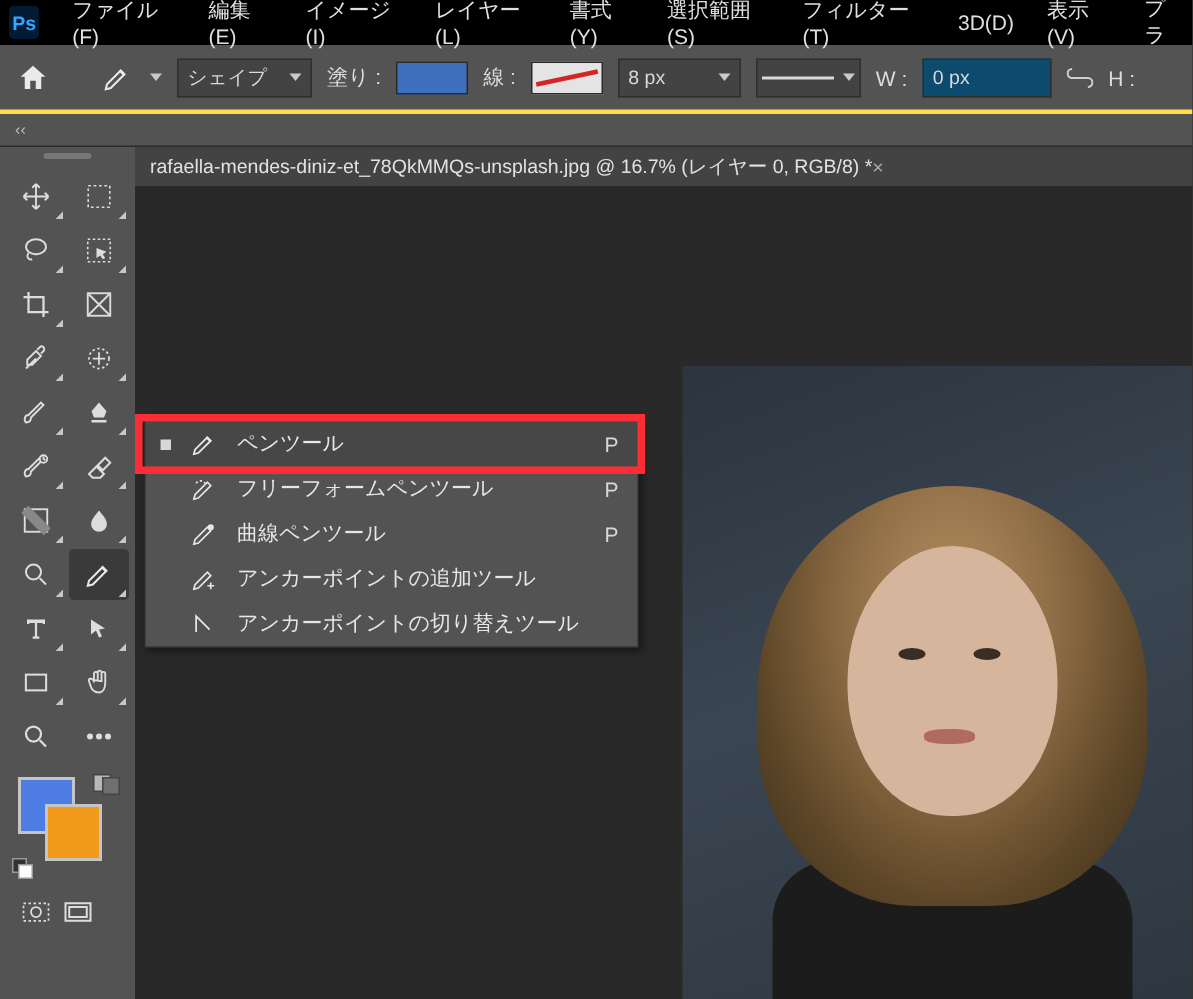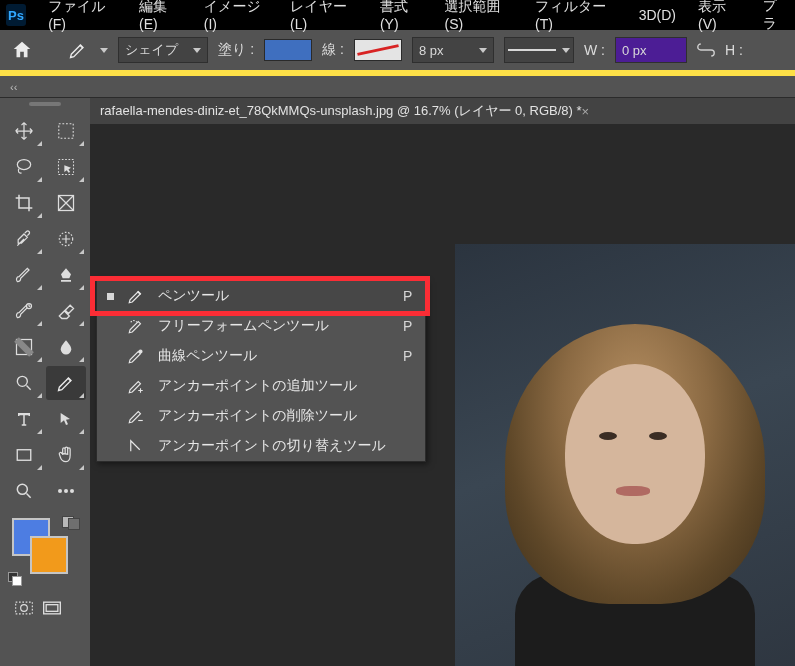--- a/index.html
+++ b/index.html
@@ -4,33 +4,33 @@
 <style>
   * { box-sizing: border-box; margin: 0; padding: 0; font-family: "Segoe UI", "Hiragino Kaku Gothic Pro", "Meiryo", sans-serif; }
   body { background:#535353; width:795px; height:666px; overflow:hidden; position:relative; color:#d9d9d9; font-size:13px; }
 
   
   .menu-bar { height:30px; background:#000000; display:flex; align-items:center; padding:0 6px; gap:10px; }
   .ps-logo { width:22px; height:22px; background:#001b33; color:#31a8ff; font-weight:bold; font-size:13px; display:flex; align-items:center; justify-content:center; border-radius:3px; }
   .menu-bar .menu-item { color:#e0e0e0; font-size:14px; cursor:default;margin-left:12px; }
 
   
-  .options-bar { height:46px; display:flex; align-items:center; padding:0 8px; gap:10px; border-bottom:6px solid #fde047; }
+  .options-bar { height:46px; display:flex; align-items:center; padding:0 8px; gap:10px; border-bottom:3px solid #fde047; }
   .home-icon { width:28px; height:28px; display:flex; align-items:center; justify-content:center; }
   .pen-icon-option { width:24px; height:24px; display:flex; align-items:center; justify-content:center; }
   .shape-select { display:flex; align-items:center; background:#434343; border:1px solid #2f2f2f; padding:2px 6px; height:26px; width:90px; justify-content:space-between;}
   .opt-label { color:#dcdcdc; font-size:14px; }
   .fill-swatch { width:48px; height:22px; background:#3f6fbf; border:1px solid #2a2a2a;}
   .stroke-swatch { width:48px; height:22px; background:#e4e4e4; position:relative; border:1px solid #2a2a2a;}
   .stroke-swatch:after { content:""; position:absolute; left:2px; right:2px; top:50%; height:3px; background:#d82323; transform:translateY(-50%) rotate(-12deg);}
   .px-input { display:flex; align-items:center; background:#434343; border:1px solid #2f2f2f; height:26px; width:82px; padding:0 6px; justify-content:space-between;}
   .chevd { width:0;height:0;border-left:4px solid transparent;border-right:4px solid transparent;border-top:5px solid #c9c9c9;}
   .stroke-style { width:70px; height:26px; background:#434343; border:1px solid #2f2f2f; display:flex; align-items:center; justify-content:center; }
   .stroke-line { height:2px; width:48px; background:#d8d8d8; }
-  .w-input { display:flex; align-items:center; background:#4c1d95; border:1px solid #2f2f2f; height:26px; width:72px; padding:0 6px;text-align:center;}
+  .w-input { display:flex; align-items:center; background:#0c4a6e; border:1px solid #2f2f2f; height:26px; width:86px; padding:0 6px;text-align:center;}
   .link-icon { width:18px; height:18px; display:flex; align-items:center; justify-content:center; color:#d2d2d2;}
 
   
   .collapse-row { height:22px; padding:0 10px; display:flex; align-items:center; border-bottom:1px solid #2b2b2b;}
   .collapse-arrows { font-size:11px; color:#bdbdbd;}
 
   
   .main { position:absolute; top:98px; left:0; right:0; bottom:0; display:flex; }
 
   
@@ -377,30 +377,20 @@
         <svg width="18" height="18" viewBox="0 0 24 24" fill="none" stroke="#e6e6e6" stroke-width="1.5">
           <path d="M3 21l4-1 11-11-3-3L4 17l-1 4z"></path>
           <path d="M18 15v6M15 18h6"></path>
         </svg>
       </span>
     <span>アンカーポイントの追加ツール</span>
   </div>
   <div class="flyout-row">
     <span style="width:7px"></span>
     <span class="fly-icon">
-        <svg width="18" height="18" viewBox="0 0 24 24" fill="none" stroke="#e6e6e6" stroke-width="1.5">
-          <path d="M3 21l4-1 11-11-3-3L4 17l-1 4z"></path>
-          <path d="M15 18h6"></path>
-        </svg>
-      </span>
-    <span>アンカーポイントの削除ツール</span>
-  </div>
-  <div class="flyout-row">
-    <span style="width:7px"></span>
-    <span class="fly-icon">
         <svg width="18" height="18" viewBox="0 0 24 24" fill="none" stroke="#e6e6e6" stroke-width="1.6">
           <path d="M5 19V5l12 12"></path>
         </svg>
       </span>
     <span>アンカーポイントの切り替えツール</span>
   </div>
 </div>
 
 <div class="highlight-box"></div>
 

